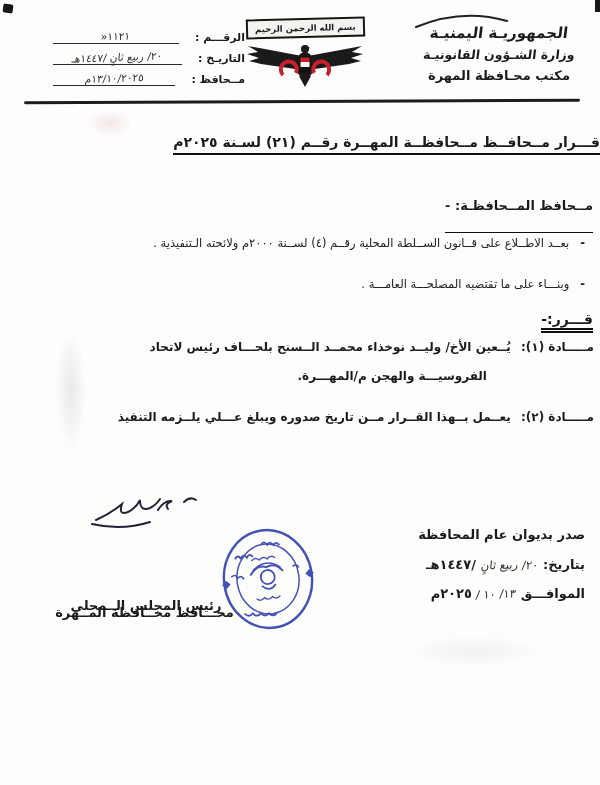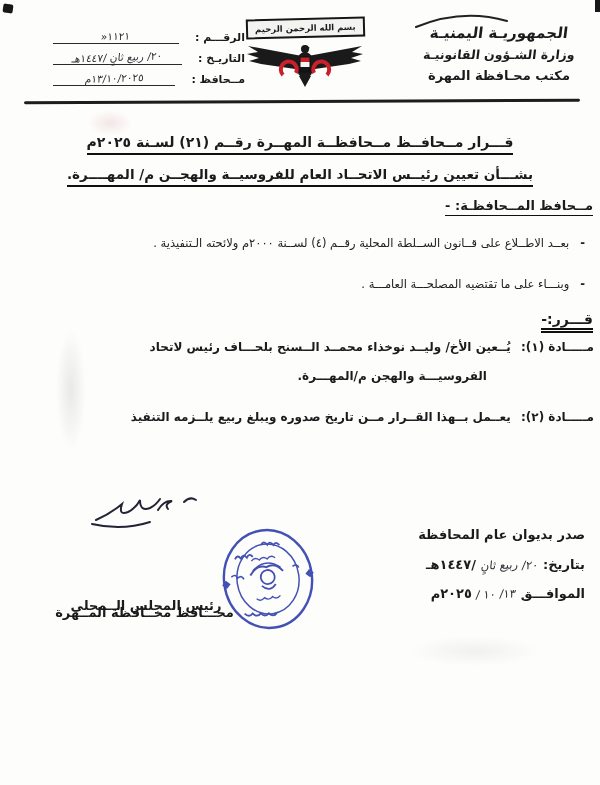--- a/index.html
+++ b/index.html
@@ -34,25 +34,25 @@
 
   .hdr-right{position:absolute;top:24px;right:20px;width:162px;text-align:center;direction:rtl;}
   .flourish{position:absolute;top:-12px;left:-4px;}
   .cal1{font-size:15px;font-weight:bold;transform:skewX(-7deg);letter-spacing:-0.5px;}
   .cal2{font-size:12.5px;font-weight:bold;margin-top:5px;transform:skewX(-7deg);letter-spacing:-0.5px;}
   .office{font-size:13px;font-weight:bold;margin-top:6px;}
 
   .hdr-rule{position:absolute;top:100px;left:24px;width:556px;height:3.4px;background:#1d1d1d;border-radius:2px;transform:rotate(-0.25deg);}
 
   
-  .title1{position:absolute;top:132px;left:0;right:0;text-align:center;direction:rtl;}
+  .title1{position:absolute;top:132px;left:0;right:0;text-align:right;direction:rtl;}
   .title1 span{display:inline-block;font-weight:bold;font-size:14px;border-bottom:2px solid #101010;padding-bottom:3px;}
   .subject{position:absolute;top:164px;left:0;right:0;text-align:center;direction:rtl;}
   .subject span{display:inline-block;font-weight:bold;font-size:13.5px;border-bottom:2px solid #101010;padding-bottom:3px;white-space:nowrap;}
-  .authority{position:absolute;top:198px;right:7px;direction:rtl;font-weight:bold;font-size:13px;border-bottom:1.8px solid #101010;padding-bottom:2px;}
+  .authority{position:absolute;top:198px;right:7px;direction:rtl;font-weight:bold;font-size:13px;border-bottom:1.8px solid #101010;padding-bottom:19px;}
   .bullet{position:absolute;right:15px;direction:rtl;display:flex;font-size:11.5px;color:#202022;}
   .bullet .dash{font-weight:bold;margin-left:11px;}
   .b1{top:236px;} .b2{top:277px;}
   .decree{position:absolute;top:311px;right:7px;direction:rtl;font-weight:bold;font-size:14px;border-bottom:5px double #101010;padding-bottom:1px;}
   .article{position:absolute;right:6px;direction:rtl;font-weight:bold;font-size:12px;white-space:nowrap;}
   .article .alabel{margin-left:6px;}
   .a1{top:340px;} .a2{top:410px;}
   .acont{position:absolute;top:369px;right:113px;direction:rtl;font-weight:bold;font-size:12px;}
 
   
@@ -122,44 +122,41 @@
     <div class="cal1">الجمهوريـة اليمنيـة</div>
     <div class="cal2">وزارة الشـؤون القانونيـة</div>
     <div class="office">مكتب محـافظة المهرة</div>
   </div>
 
   <div class="hdr-rule"></div>
 
   <div class="title1">
     <span>قـــرار مــحافــظ مــحافظــة المهــرة رقــم (٢١) لسـنة ٢٠٢٥م</span>
   </div>
-  <div class="subject">
-    <span>بشـــأن تعيين رئيــس الاتحــاد العام للفروسيــة والهجــن م/ المهــــرة.</span>
-  </div>
   <div class="authority">مــحافظ المــحافظـة: -</div>
 
   <div class="bullet b1">
     <span class="dash">-</span>
     <span>بعــد الاطــلاع على قــانون الســلطة المحلية رقــم (٤) لســنة ٢٠٠٠م ولائحته الـتنفيذية .</span>
   </div>
   <div class="bullet b2">
     <span class="dash">-</span>
     <span>وبنـــاء على ما تقتضيه المصلحـــة العامـــة .</span>
   </div>
 
   <div class="decree">قـــرر:-</div>
 
   <div class="article a1">
     <span class="alabel">مـــــادة (١):</span>
     <span>يُــعين الأخ/ وليــد نوخذاء محمــد الــسنح بلحـــاف رئيس لاتحاد</span>
   </div>
   <div class="acont">الفروسيـــة والهجن م/المهـــرة.</div>
   <div class="article a2">
     <span class="alabel">مـــــادة (٢):</span>
-    <span>يعــمل بــهذا القــرار مــن تاريخ صدوره ويبلغ ربيع يلــزمه التنفيذ</span>
+    <span>يعــمل بــهذا القــرار مــن تاريخ صدوره ويبلغ عـــلي يلــزمه التنفيذ</span>
   </div>
 
   <div class="ftr-right">
     <div class="fline">صدر بديوان عام المحافظة</div>
     <div class="fline">
       <span>بتاريخ:</span>
       <span class="hwv hw">٢٠/</span>
       <span class="hwv hw month-small">ربيع ثانٍ</span>
       <span>/١٤٤٧هـ</span>
     </div>

